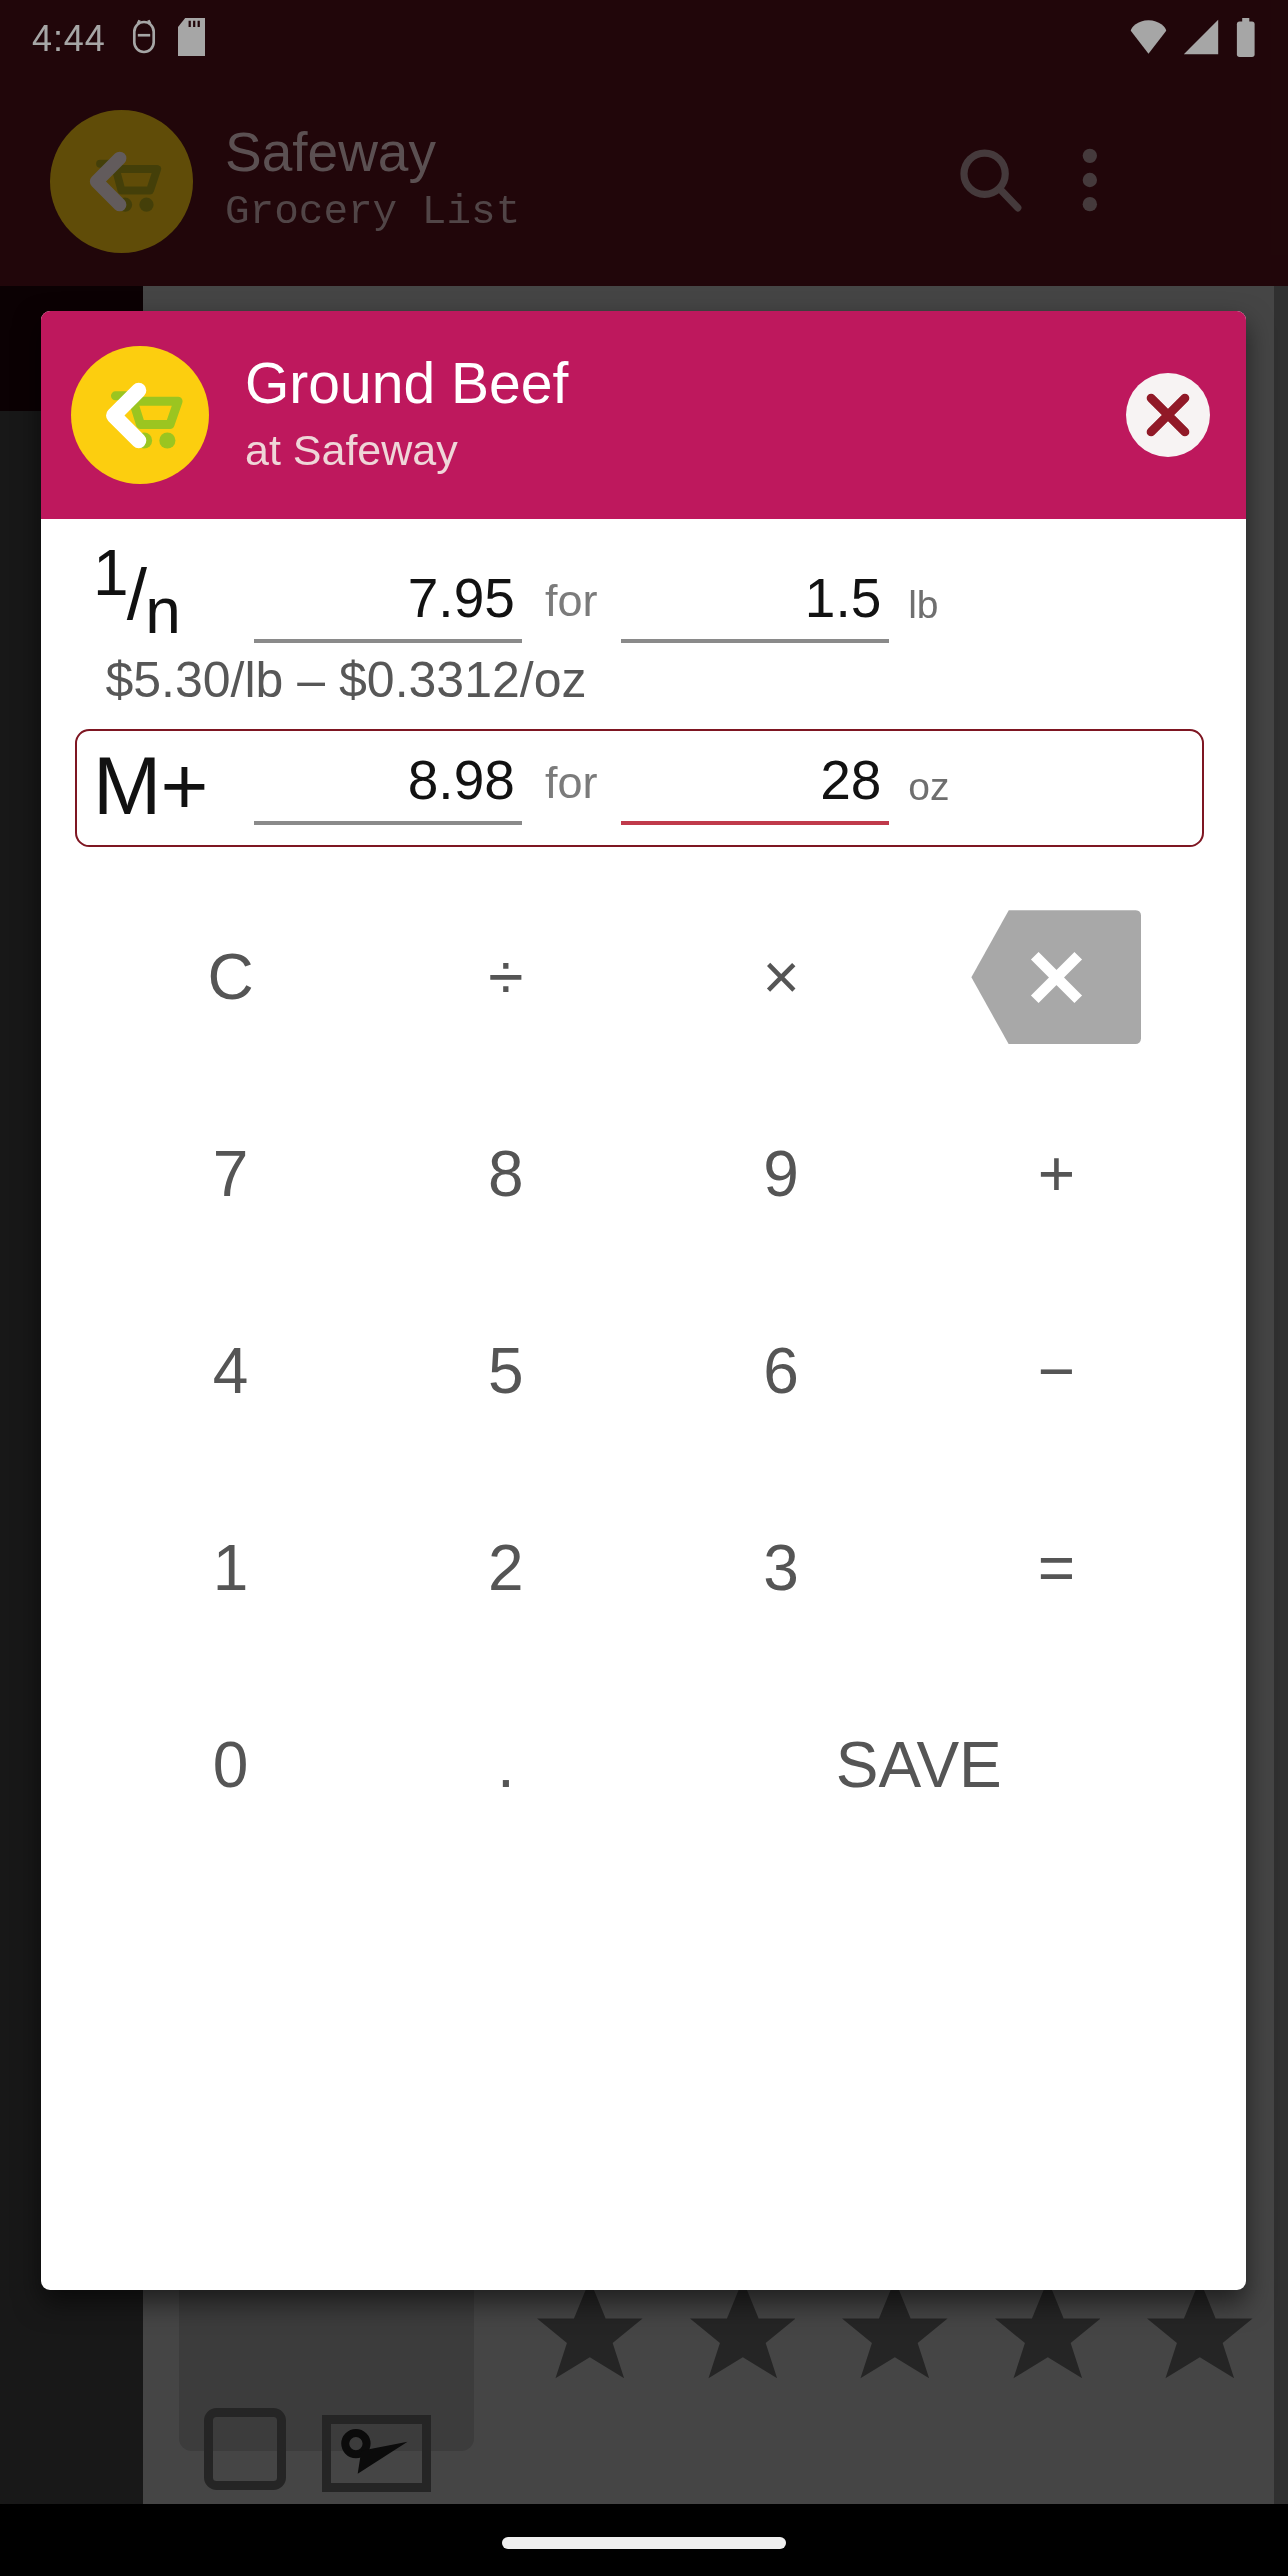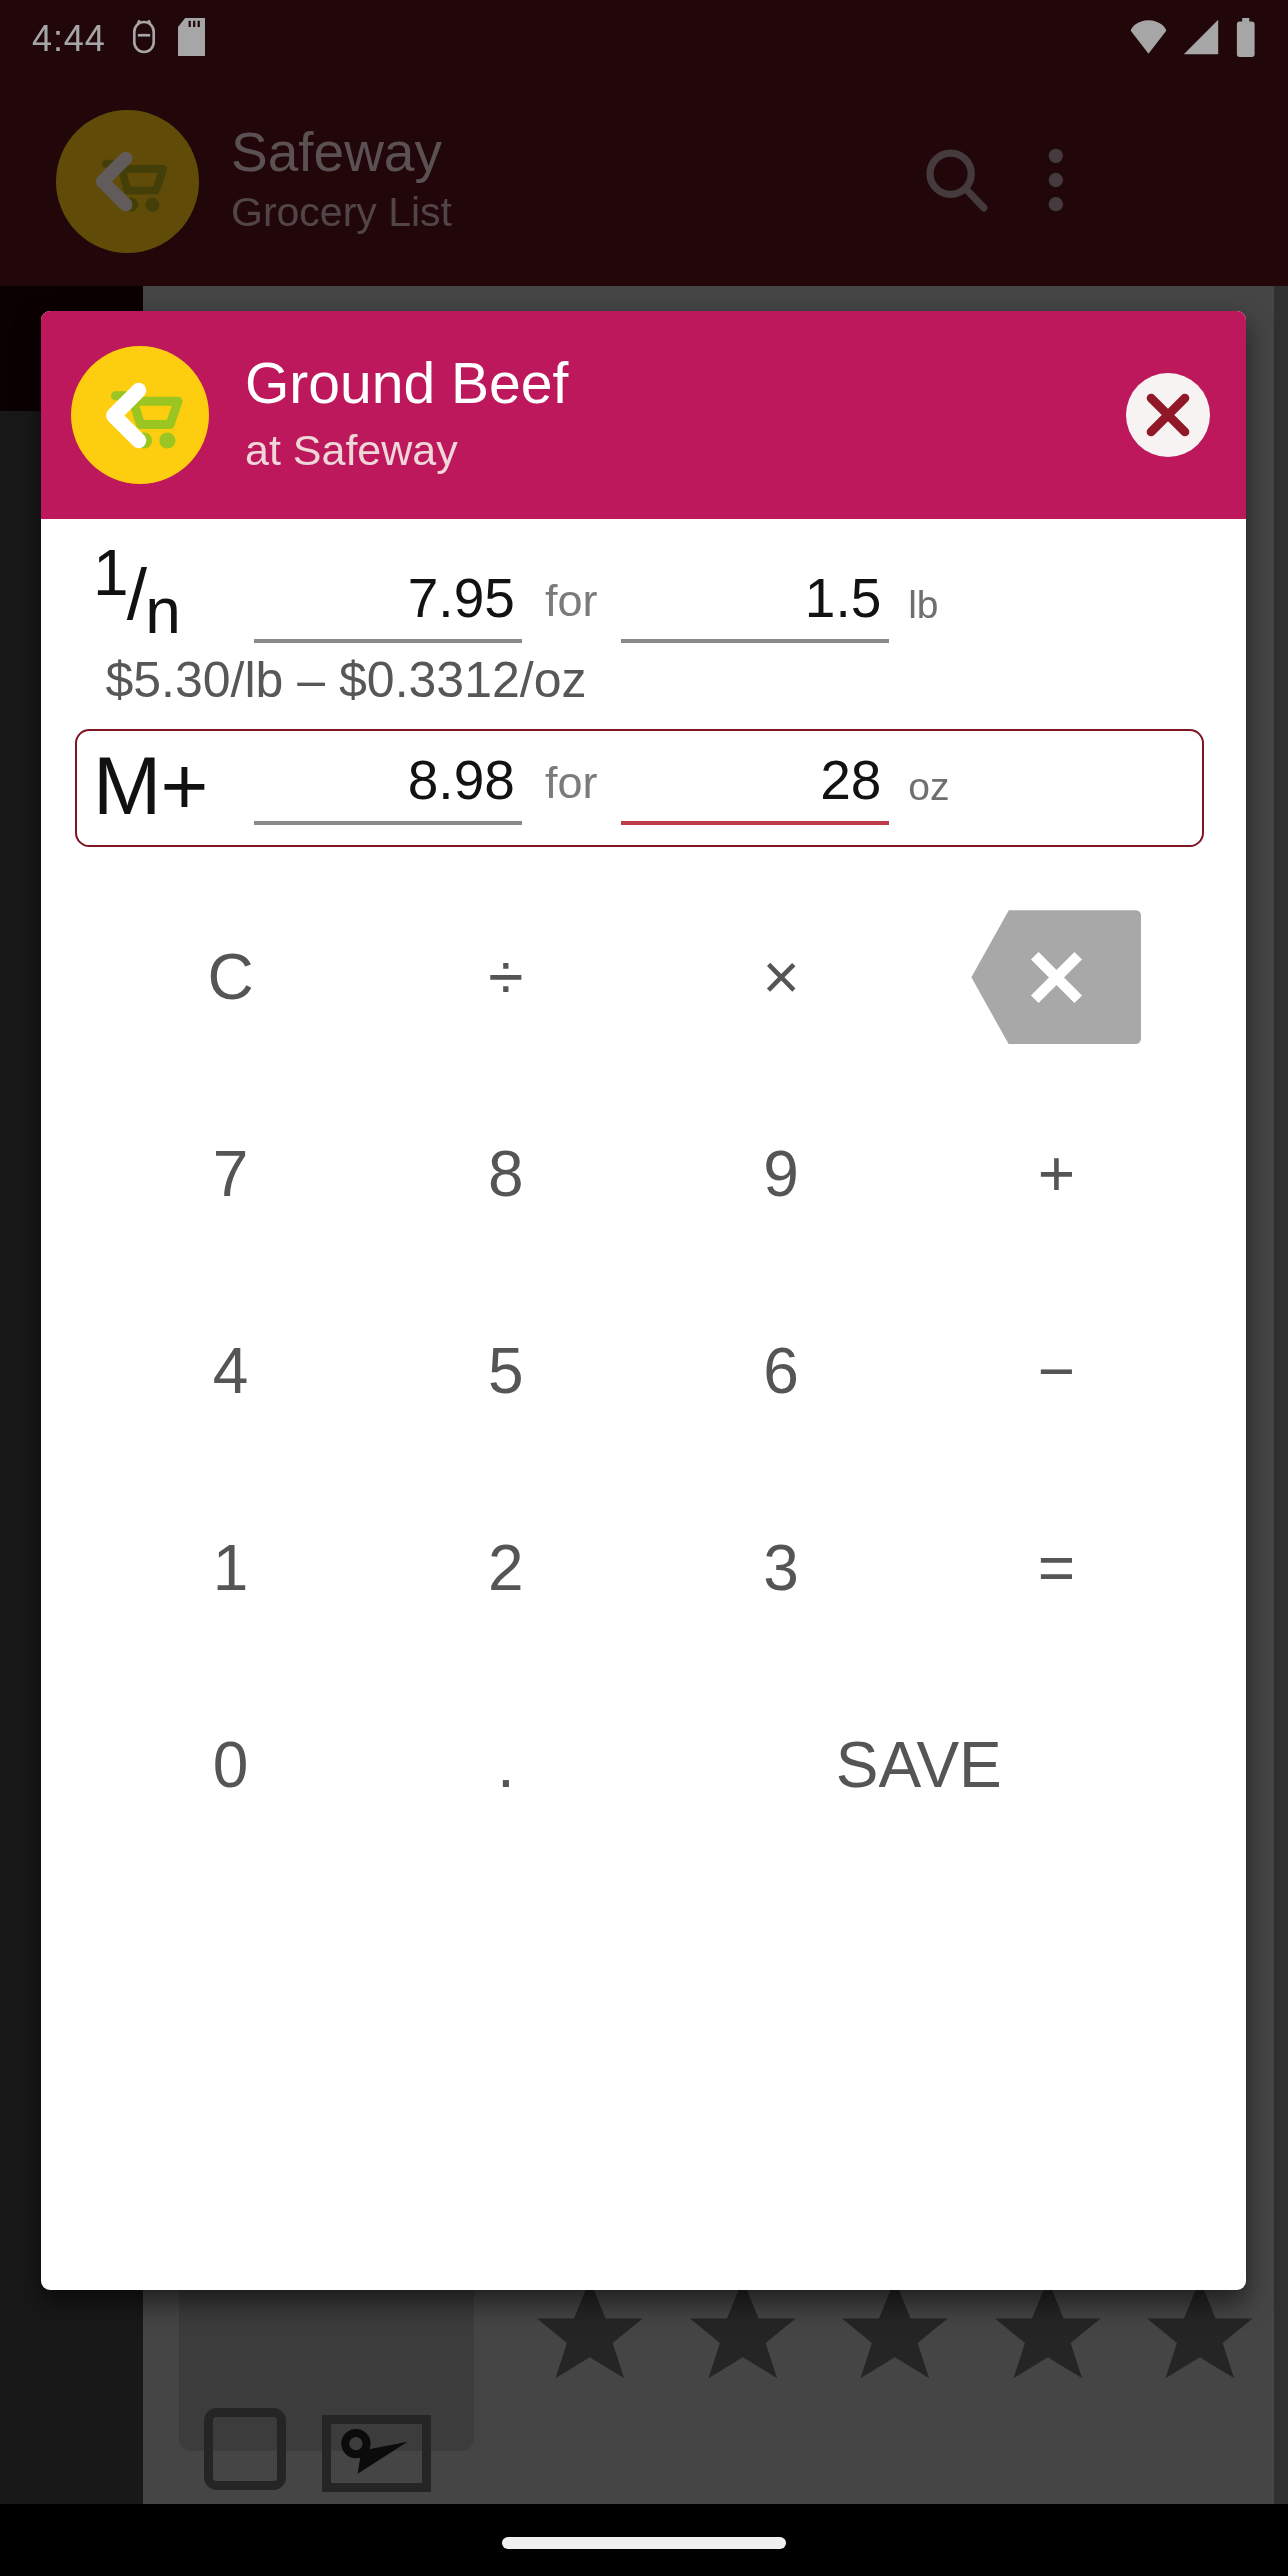--- a/index.html
+++ b/index.html
@@ -21,32 +21,32 @@
   .statusbar{
     position:absolute;left:0;top:0;width:1288px;height:77px;
     display:flex;align-items:center;padding:0 32px;box-sizing:border-box;
   }
   .sb-time{color:#ffffff;font-size:36px;letter-spacing:0.9px;line-height:1;}
   .sb-left-icons{display:flex;align-items:center;gap:19.7px;margin-left:23px;}
   .sb-right{margin-left:auto;display:flex;align-items:center;gap:14.3px;}
   .sb-ic{display:block;}
 
   .bg-toolbar{
-    position:absolute;left:0;top:77px;width:1136px;height:209px;
-    display:flex;align-items:center;padding:0 56px;box-sizing:border-box;
+    position:absolute;left:14px;top:77px;width:1136px;height:209px;
+    display:flex;align-items:center;padding:0 36px;box-sizing:border-box;
   }
   .bg-back{
     width:143px;height:143px;border-radius:50%;
     background:#b59a0c;position:relative;flex:none;
     display:flex;align-items:center;justify-content:center;
     opacity:.75;
   }
   .bg-titles{margin-left:32px;display:flex;flex-direction:column;justify-content:center;}
   .bg-title{color:#8d7b7e;font-size:55px;line-height:1.05;}
-  .bg-sub{color:#7d6b6e;font-size:41px;line-height:1.25;margin-top:5.4px;}
+  .bg-sub{color:#7d6b6e;font-size:41px;line-height:1.25;margin-top:5.4px;font-family:Liberation Mono, monospace;}
   .bg-actions{margin-left:auto;display:flex;align-items:center;gap:55px;padding-right:14.3px;}
   .bg-icn{opacity:.55;}
 
   
   .bg-body{
     position:absolute;left:143px;top:286px;width:1145px;height:2218px;
     background:#6b6b6b;
   }
   .bg-leftstrip{position:absolute;left:0;top:286px;width:143px;height:2218px;background:#262626;}
   .bg-leftstrip2{position:absolute;left:0;top:286px;width:143px;height:125px;background:#120305;}

